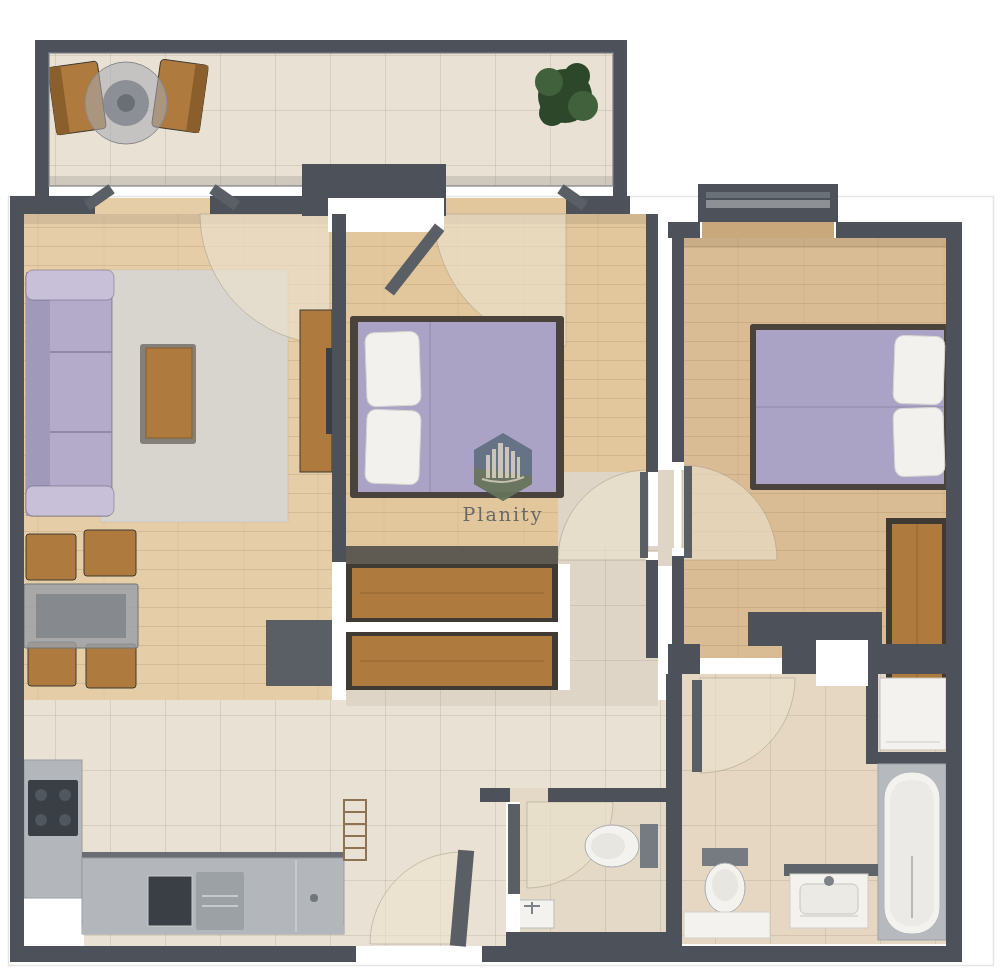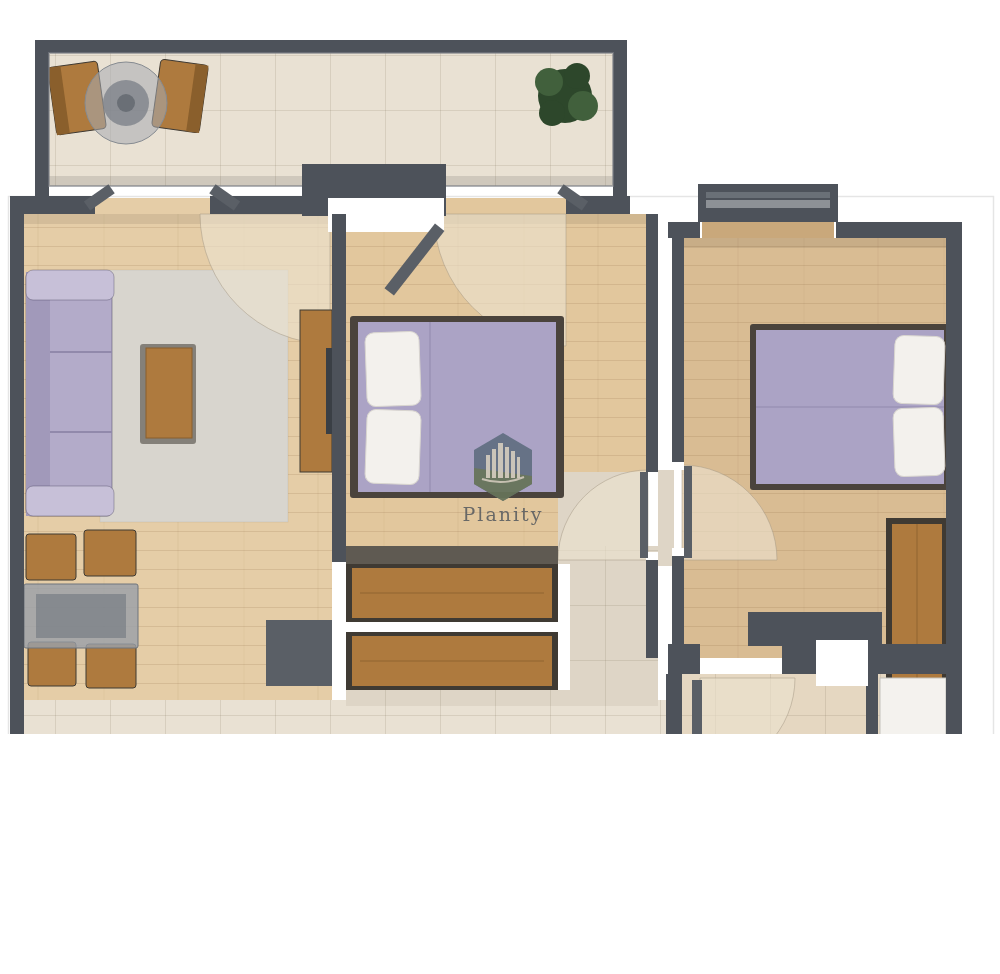--- a/index.html
+++ b/index.html
@@ -1,16 +1,16 @@
 <!DOCTYPE html>
 <html style="--wall: #4d525a; --wallLight: #7d8187; --woodLiving: #e5cda7; --woodBed1: #e2c79d; --woodBed2: #d9bc93; --tile: #e9e1d3; --tileWc: #e3d9c6; --tileBath: #e5d7c1; --tileHall: #ded5c6; --rug: #d8d5ce; --sofa: #b3abc9; --sofaLight: #c7c0d8; --sofaDark: #a199ba; --bed: #aba3c5; --pillow: #f3f1ed; --bedFrame: #4a433c; --woodFurn: #ae7a3e; --woodFurnDark: #8a5f2c; --furnOutline: #3f3a33; --counter: #b3b7bb; --counterLight: #c9ccce; --appliance: #3a3f45; --applianceLight: #9ca1a6; --glassTable: #9aa0a8; --glassInner: #70767e; --plant: #2d472b; --plantLight: #41603c; --fixtureWhite: #f4f2ee; --fixtureGray: #b6babe; --fixtureDark: #767b82; --arcFill: #ece2cf; --arcLine: #a39783; --doorLeaf: #5a5f66; --hexTop: #5d6c7e; --hexBottom: #687457; --hexArt: #d9d0c0; --watermarkText: #4d535b; --pageBorder: #e5e5e5;"><head>
 <meta charset="utf-8">
 <style>
   html,body{margin:0;padding:0;background:#fff;}
-  .canvas{position:relative;width:1000px;height:734px;background:#fff;overflow:hidden;
+  .canvas{position:relative;width:1000px;height:974px;background:#fff;overflow:hidden;
           font-family:"Liberation Sans",sans-serif;}
   svg{display:block}
   .wall{fill:var(--wall)}
   .white{fill:#ffffff}
   .woodLiving{fill:var(--woodLiving)}
   .woodBed1{fill:var(--woodBed1)}
   .woodBed2{fill:var(--woodBed2)}
   .tile{fill:var(--tile)}
   .tileWc{fill:var(--tileWc)}
   .tileBath{fill:var(--tileBath)}

